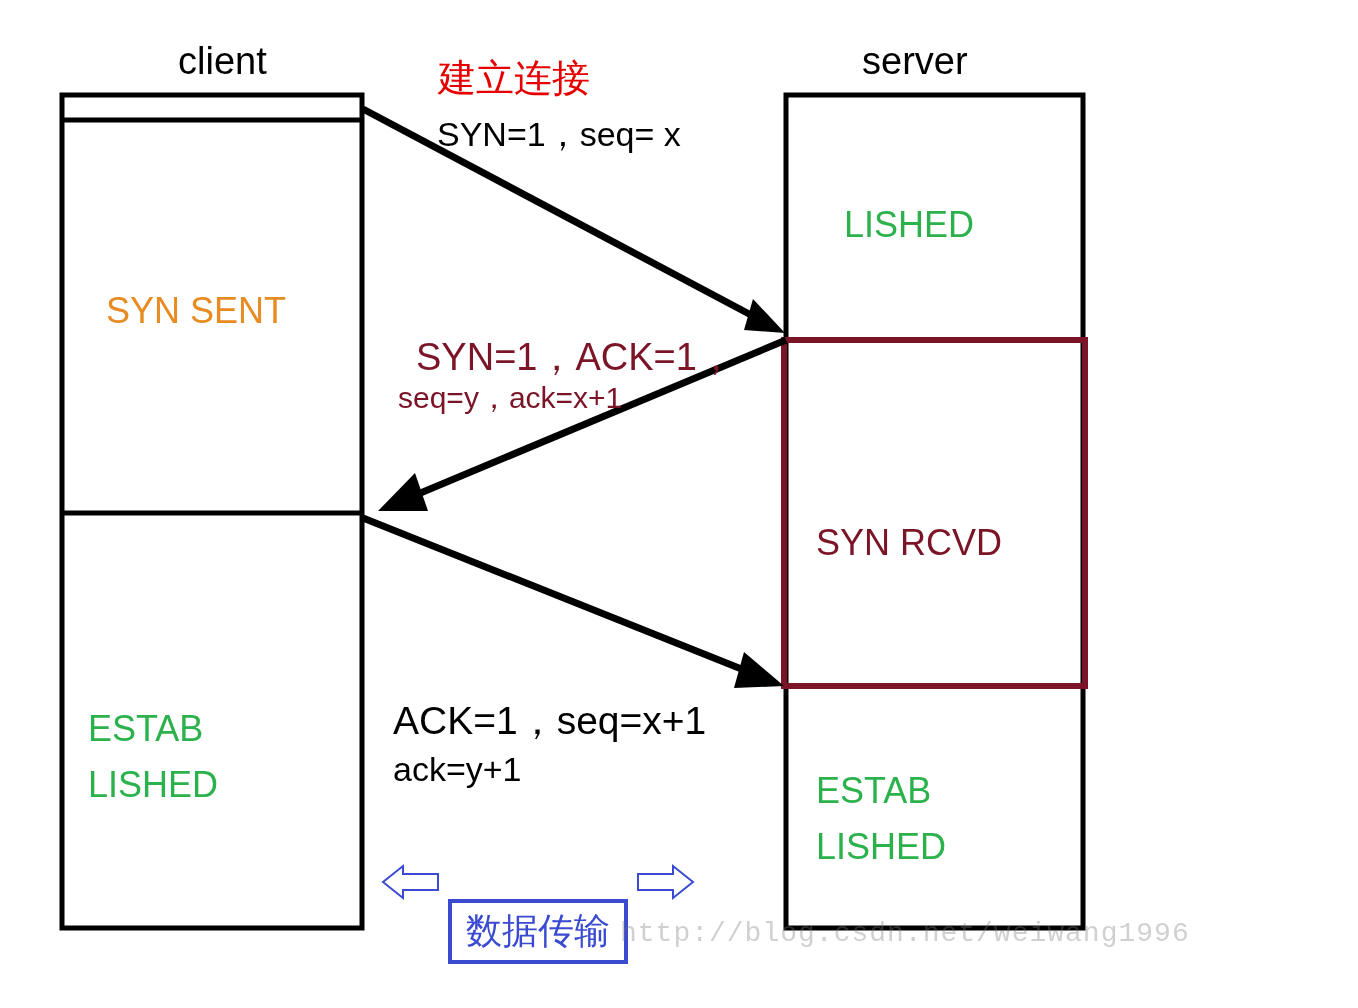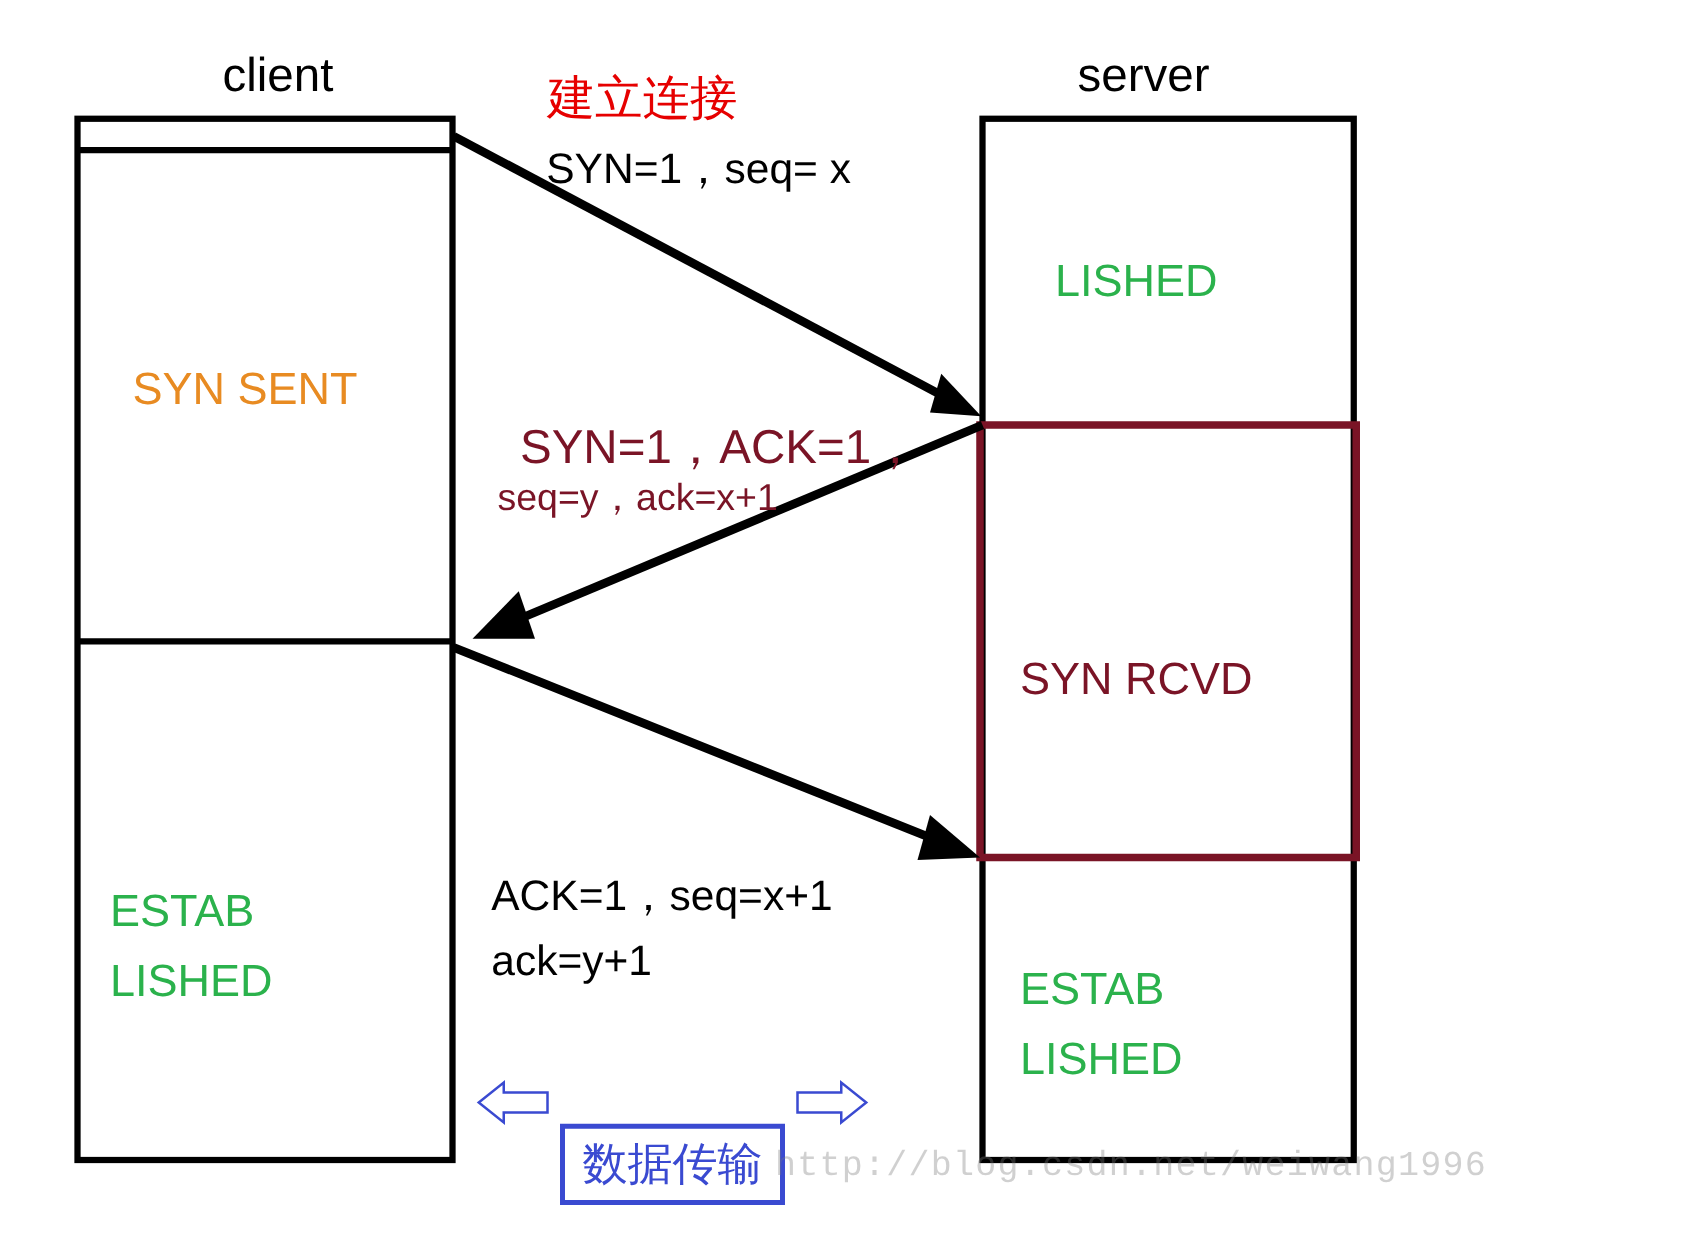--- a/index.html
+++ b/index.html
@@ -90,21 +90,21 @@
   <div class="label" style="left:178px; top:40px; font-size:38px;text-align:center;">client</div>
   <div class="label" style="left:862px; top:40px; font-size:38px;">server</div>
 
   <div class="label" style="left:438px; top:53px; font-size:38px; color:#e60000;">建立连接</div>
 
   <div class="label" style="left:437px; top:112px; font-size:34px;">SYN=1，seq= x</div>
 
   <div class="label" style="left:416px; top:332px; font-size:38px; color:#7a1426;">SYN=1，ACK=1，</div>
   <div class="label" style="left:398px; top:378px; font-size:30px; color:#7a1426;">seq=y，ack=x+1</div>
 
-  <div class="label" style="left:393px; top:694px; font-size:34px;">ACK=1，seq=x+1</div>
+  <div class="label" style="left:393px; top:694px; font-size:39px;">ACK=1，seq=x+1</div>
   <div class="label" style="left:393px; top:750px; font-size:34px;">ack=y+1</div>
 
   <div class="label" style="left:106px; top:290px; font-size:36px; color:#e88b22;">SYN SENT</div>
   <div class="label" style="left:88px; top:708px; font-size:36px; color:#2bb24c;">ESTAB</div>
   <div class="label" style="left:88px; top:764px; font-size:36px; color:#2bb24c;">LISHED</div>
 
   <div class="label" style="left:844px; top:204px; font-size:36px; color:#2bb24c;">LISHED</div>
   <div class="label" style="left:816px; top:522px; font-size:36px; color:#7a1426;">SYN RCVD</div>
   <div class="label" style="left:816px; top:770px; font-size:36px; color:#2bb24c;">ESTAB</div>
   <div class="label" style="left:816px; top:826px; font-size:36px; color:#2bb24c;">LISHED</div>

